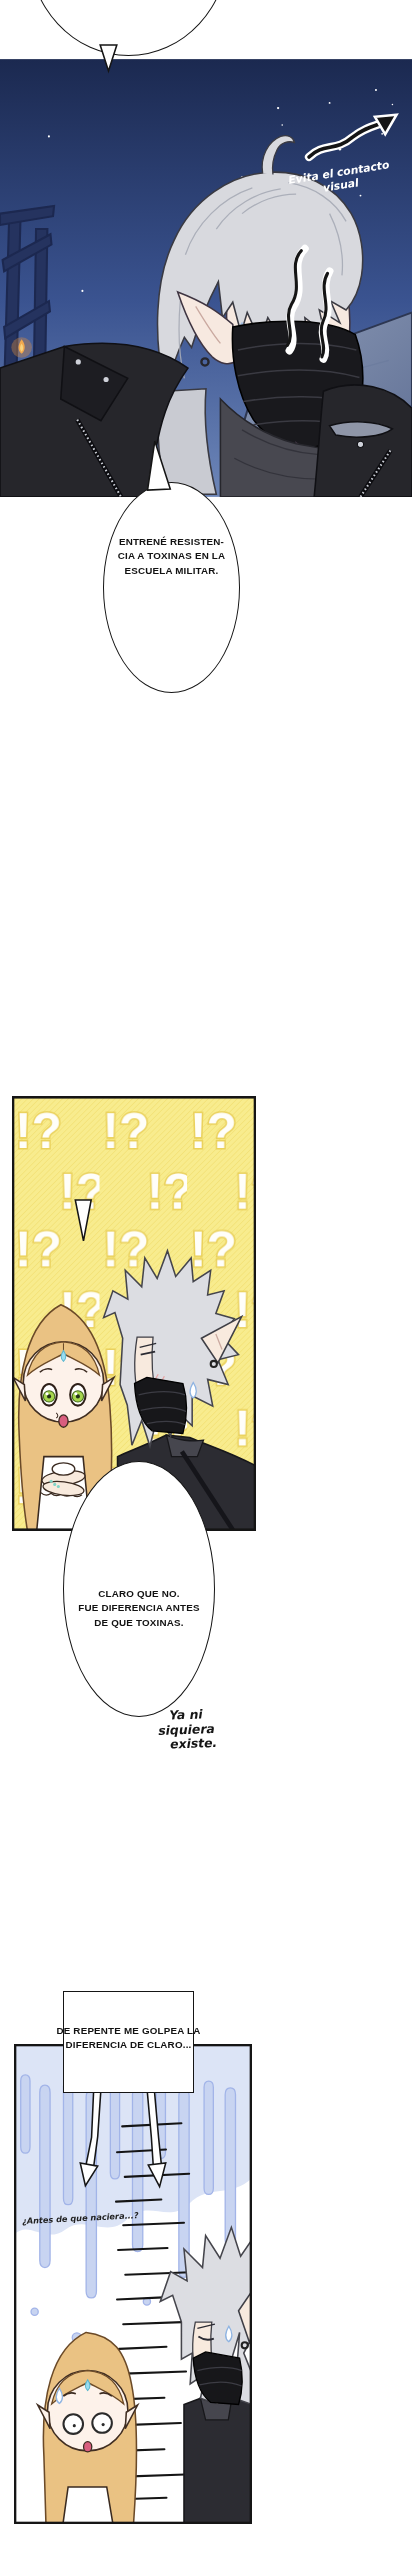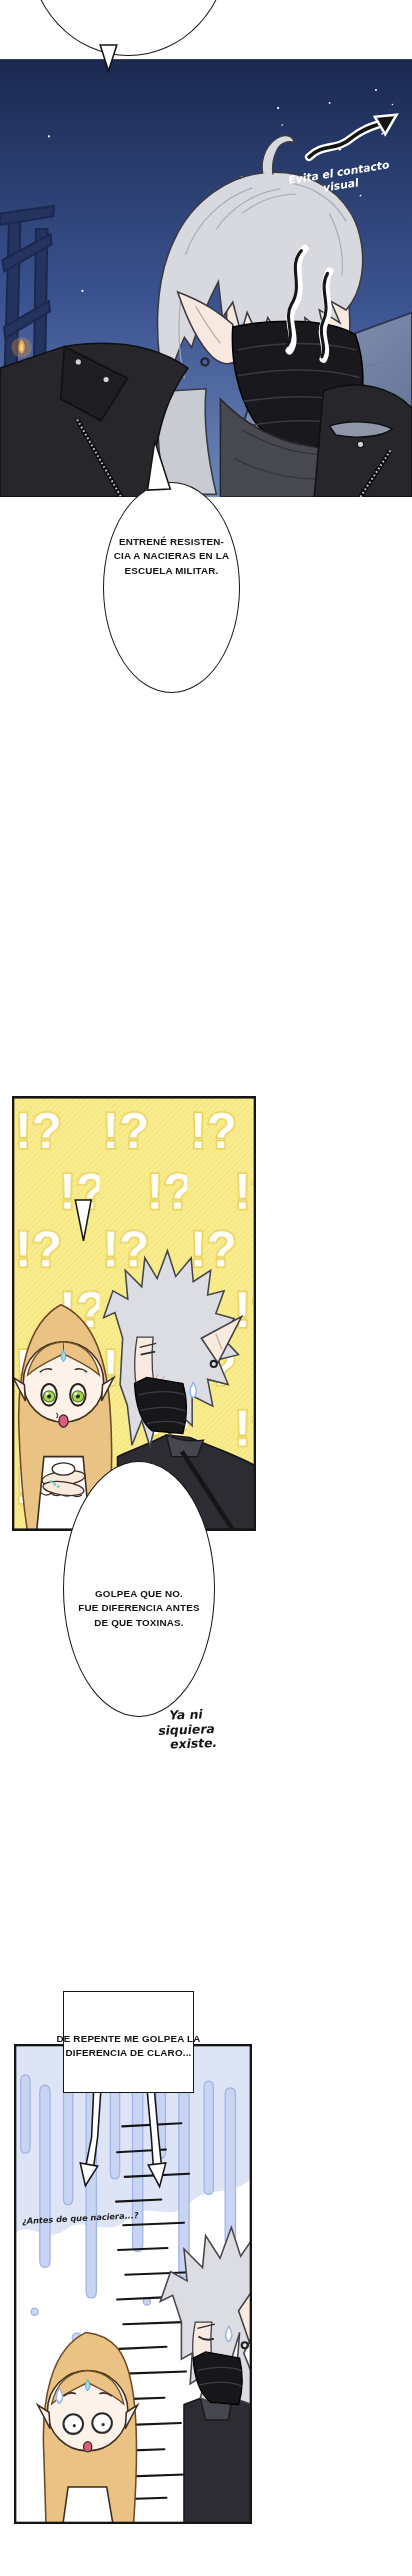--- a/index.html
+++ b/index.html
@@ -184,21 +184,21 @@
     </g>
   </svg>
 
   <div class="overlay note" style="left:286px;top:167px;width:108px;color:#fff;font-size:10.8px;transform:rotate(-9deg);">
     <div>Evita el contacto</div>
     <div>visual</div>
   </div>
 
   <div class="bubble" style="left:103px;top:482px;width:137px;height:211px;padding-top:52px;">
     <div class="btext">ENTRENÉ RESISTEN-</div>
-    <div class="btext">CIA A NACIERAS EN LA</div>
+    <div class="btext">CIA A TOXINAS EN LA</div>
     <div class="btext">ESCUELA MILITAR.</div>
   </div>
   <svg class="tail" style="left:146px;top:439px;" width="31" height="49" viewBox="0 0 60 95">
     <polygon points="17,4 3,99 47,97" fill="#fff" stroke="#151515" stroke-width="3"></polygon>
   </svg>
 
 
   <svg class="panelsvg" style="left:12px;top:1096px;" width="244" height="435" viewBox="0 0 474 844">
     <defs>
       <pattern id="hatch" width="8" height="8" patternUnits="userSpaceOnUse" patternTransform="rotate(45)">
@@ -266,21 +266,21 @@
       <circle cx="392" cy="520" r="6" fill="none" stroke="#222" stroke-width="4"></circle>
       <path d="M352,556 C344,570 344,580 352,586 C360,580 360,568 352,556 Z" fill="#fff" stroke="#8fb4e2" stroke-width="2.5"></path>
     </g>
     <rect x="2" y="2" width="470" height="840" fill="none" stroke="#151515" stroke-width="5"></rect>
   </svg>
   <svg class="tail" style="left:71px;top:1202px;" width="26" height="41" viewBox="0 0 50 80">
     <polygon points="8,-4 39,-4 24,76" fill="#fff" stroke="#151515" stroke-width="3"></polygon>
   </svg>
 
   <div class="bubble" style="left:63px;top:1461px;width:152px;height:256px;padding-top:125px;">
-    <div class="btext">GOLPEA QUE NO.</div>
+    <div class="btext">CLARO QUE NO.</div>
     <div class="btext">FUE DIFERENCIA ANTES</div>
     <div class="btext">DE QUE TOXINAS.</div>
   </div>
   <div class="overlay note" style="left:148px;top:1708px;width:77px;color:#151515;font-size:12.4px;font-weight:600;transform:rotate(-2deg);">
     <div>Ya ni siquiera</div>
     <div style="padding-left:13.4px;">existe.</div>
   </div>
 
   <svg class="panelsvg" style="left:14.4px;top:2044px;" width="238" height="480" viewBox="0 0 462 932">
     <rect x="0" y="0" width="462" height="932" fill="#ffffff"></rect>
@@ -366,19 +366,19 @@
     <polyline points="44,2 40,92 28,152" fill="none" stroke="#151515" stroke-width="3"></polyline>
     <polyline points="58,2 52,90 44,150" fill="none" stroke="#151515" stroke-width="3"></polyline>
     <polygon points="18,142 52,148 28,186" fill="#fff" stroke="#151515" stroke-width="3"></polygon>
   </svg>
   <svg class="deco" style="left:138px;top:2090px;z-index:4;" width="37" height="108" viewBox="0 0 72 210">
     <polygon points="18,2 32,2 40,92 46,150 30,152 26,92" fill="#fff"></polygon>
     <polyline points="18,2 26,92 30,152" fill="none" stroke="#151515" stroke-width="3"></polyline>
     <polyline points="32,2 40,92 46,150" fill="none" stroke="#151515" stroke-width="3"></polyline>
     <polygon points="20,146 54,142 42,188" fill="#fff" stroke="#151515" stroke-width="3"></polygon>
   </svg>
-  <div class="caption-box" style="left:63px;top:1991px;width:131px;height:102px;padding-top:40px;">
+  <div class="caption-box" style="left:63px;top:1991px;width:131px;height:102px;padding-top:32px;">
     <div class="btext">DE REPENTE ME GOLPEA LA</div>
     <div class="btext">DIFERENCIA DE CLARO...</div>
   </div>
 
 </div>
 
 
 </body></html>

